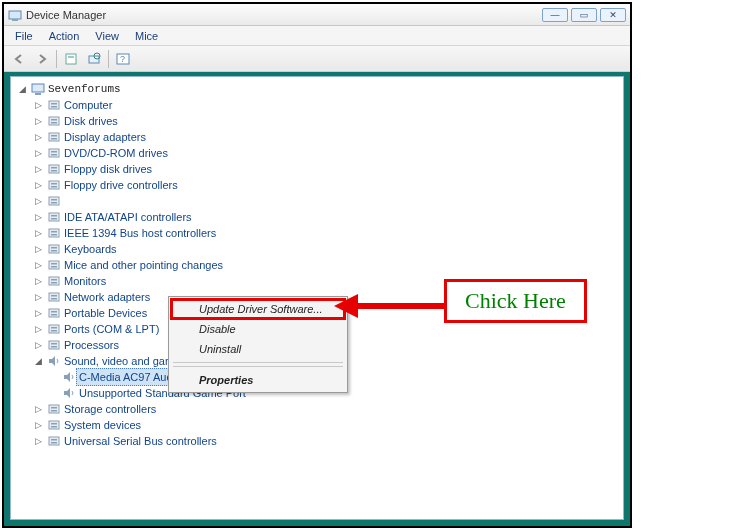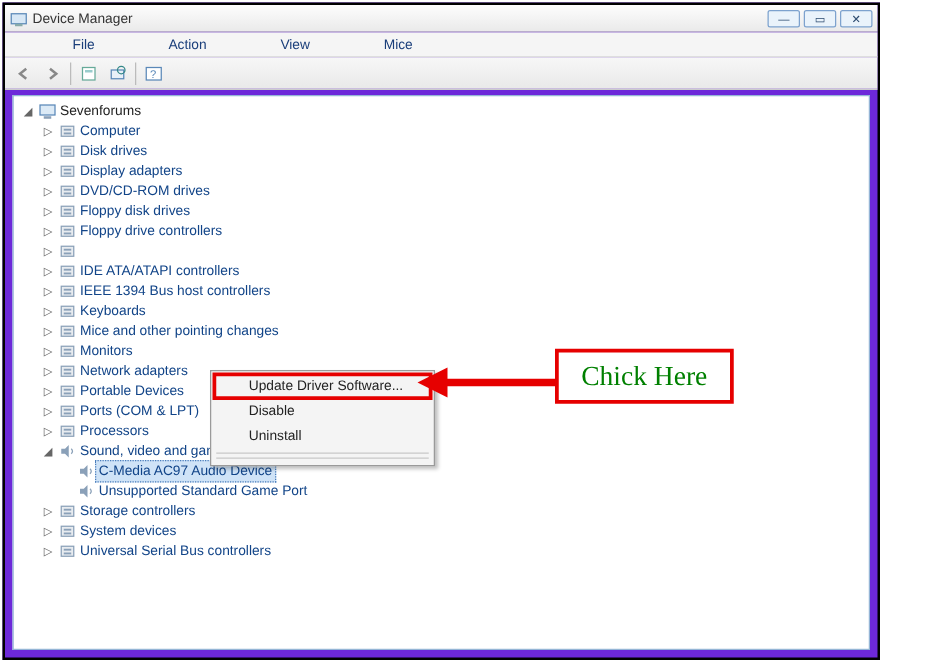--- a/index.html
+++ b/index.html
@@ -8,24 +8,24 @@
     font-family: "Segoe UI", Tahoma, sans-serif;
     font-size: 11px;
     background: #fff;
     width: 750px;
     height: 530px;
     overflow: hidden;
     position: relative;
   }
   .window {
     border: 2px solid #000;
-    width: 702px;
+    width: 630px;
     height: 526px;
     margin: 2px;
-    background: #6d28d9;
+    background: #0f766e;
     position: relative;
   }
   .titlebar {
     height: 22px;
     background: linear-gradient(#fdfdfd,#eaeaea);
     border-bottom: 1px solid #c8c8c8;
     display: flex;
     align-items: center;
     padding: 0 4px;
   }
@@ -45,21 +45,21 @@
   }
   .menubar {
     height:20px;
     display:flex;
     align-items:center;
     padding:0 4px;
     gap:2px;
     background:#f5f5f5;
     border-bottom:1px solid #d6d6d6;
   }
-  .menubar .menu-item { padding:2px 7px; color:#1a3e7a; cursor:default;margin-left:43px; }
+  .menubar .menu-item { padding:2px 7px; color:#1a3e7a; cursor:default; }
   .toolbar {
     height:26px;
     background:linear-gradient(#f7f7f7,#e9e9e9);
     border-bottom:1px solid #ccc;
     display:flex; align-items:center;
     padding:0 4px; gap:1px;
   }
   .tb-btn {
     width:22px;height:20px;
     border:1px solid transparent;
@@ -79,36 +79,37 @@
   .twisty {
     width:11px;height:11px;margin:0 2px;
     display:inline-flex;align-items:center;justify-content:center;
     font-size:9px;color:#666;
   }
   .dev-icon {
     width:14px;height:14px;margin:0 3px 0 1px;
     display:inline-flex;align-items:center;justify-content:center;
   }
   .lbl { color:#114488; }
-  .lbl-root { color:#222;}
+  .lbl-root { color:#222;font-family:Liberation Mono, monospace;}
   .sel {
     background:#cfe3f7;
     border:1px dotted #4a7dbb;
     padding:0 2px;
     margin-left:-3px;
   }
   .ctx-menu {
     position:absolute;
     left:164px; top:292px;
     width:180px;
     background:#f4f4f4;
     border:1px solid #9a9a9a;
     box-shadow:2px 2px 3px rgba(0,0,0,0.25);
     padding:2px;
     z-index:5;
+    font-style:italic;
   }
   .ctx-item {
     padding:4px 10px 4px 28px;
     color:#222;
     cursor:default;
   }
   .ctx-item.bold { font-weight:bold; }
   .ctx-sep { height:1px;background:#c8c8c8;margin:3px 2px;}
   .ctx-item.hl { outline:3px solid #e60000; outline-offset:-2px; }
   .callout-box {
@@ -457,20 +458,21 @@
         </div>
       </div>
   </div>
 
   <div class="ctx-menu">
     <div class="ctx-item hl">Update Driver Software...</div>
     <div class="ctx-item">Disable</div>
     <div class="ctx-item">Uninstall</div>
     <div class="ctx-sep"></div>
     <div class="ctx-sep"></div>
+    <div class="ctx-item bold">Properties</div>
   </div>
 
   <div class="arrow">
     <div class="arrow-head"></div>
     <div class="arrow-line"></div>
   </div>
 
   <div class="callout-box">
     <span>Chick Here</span>
   </div>

